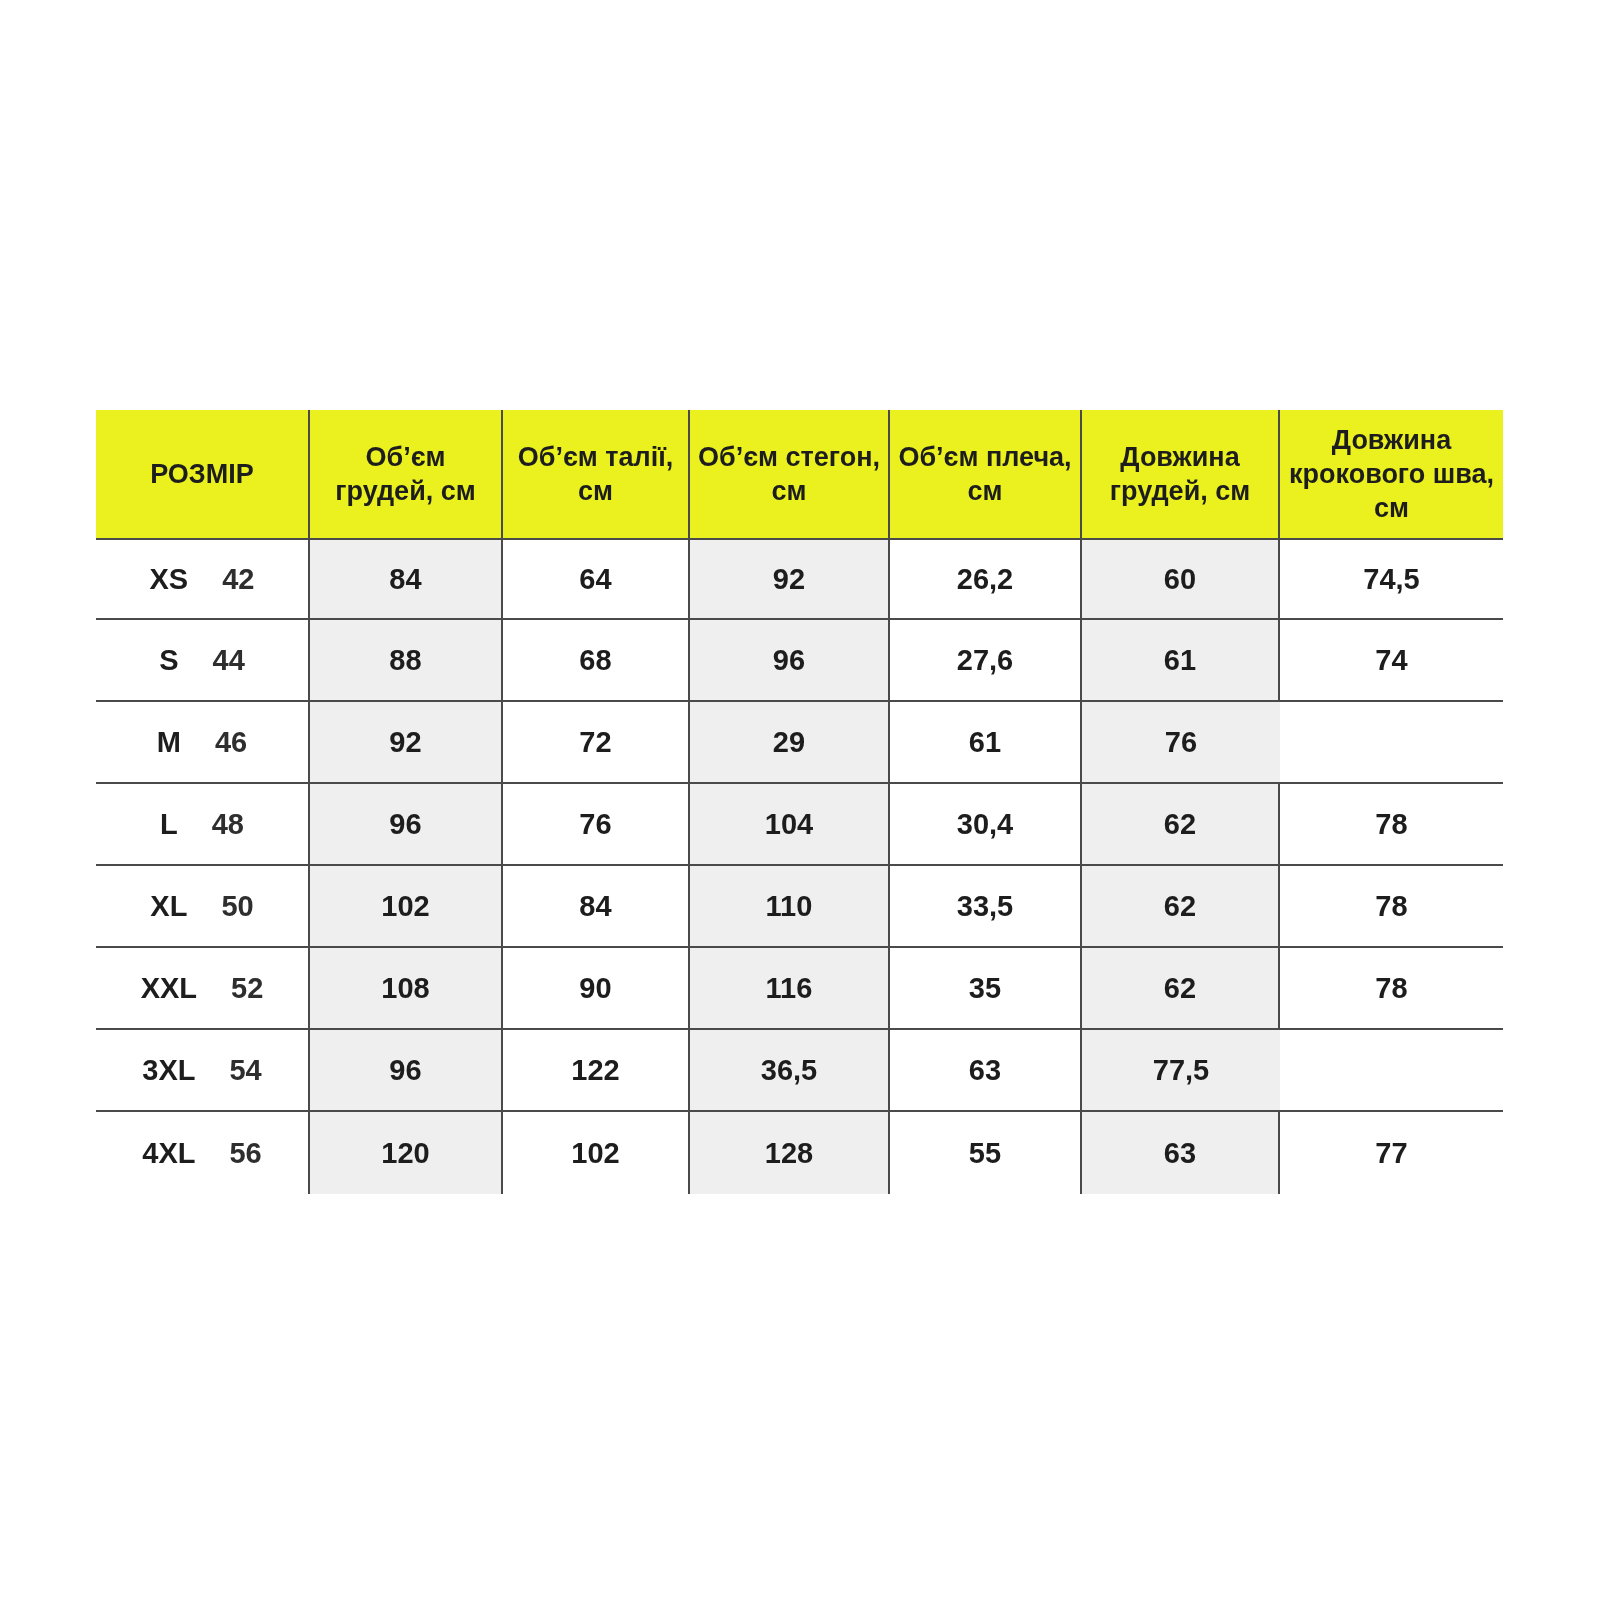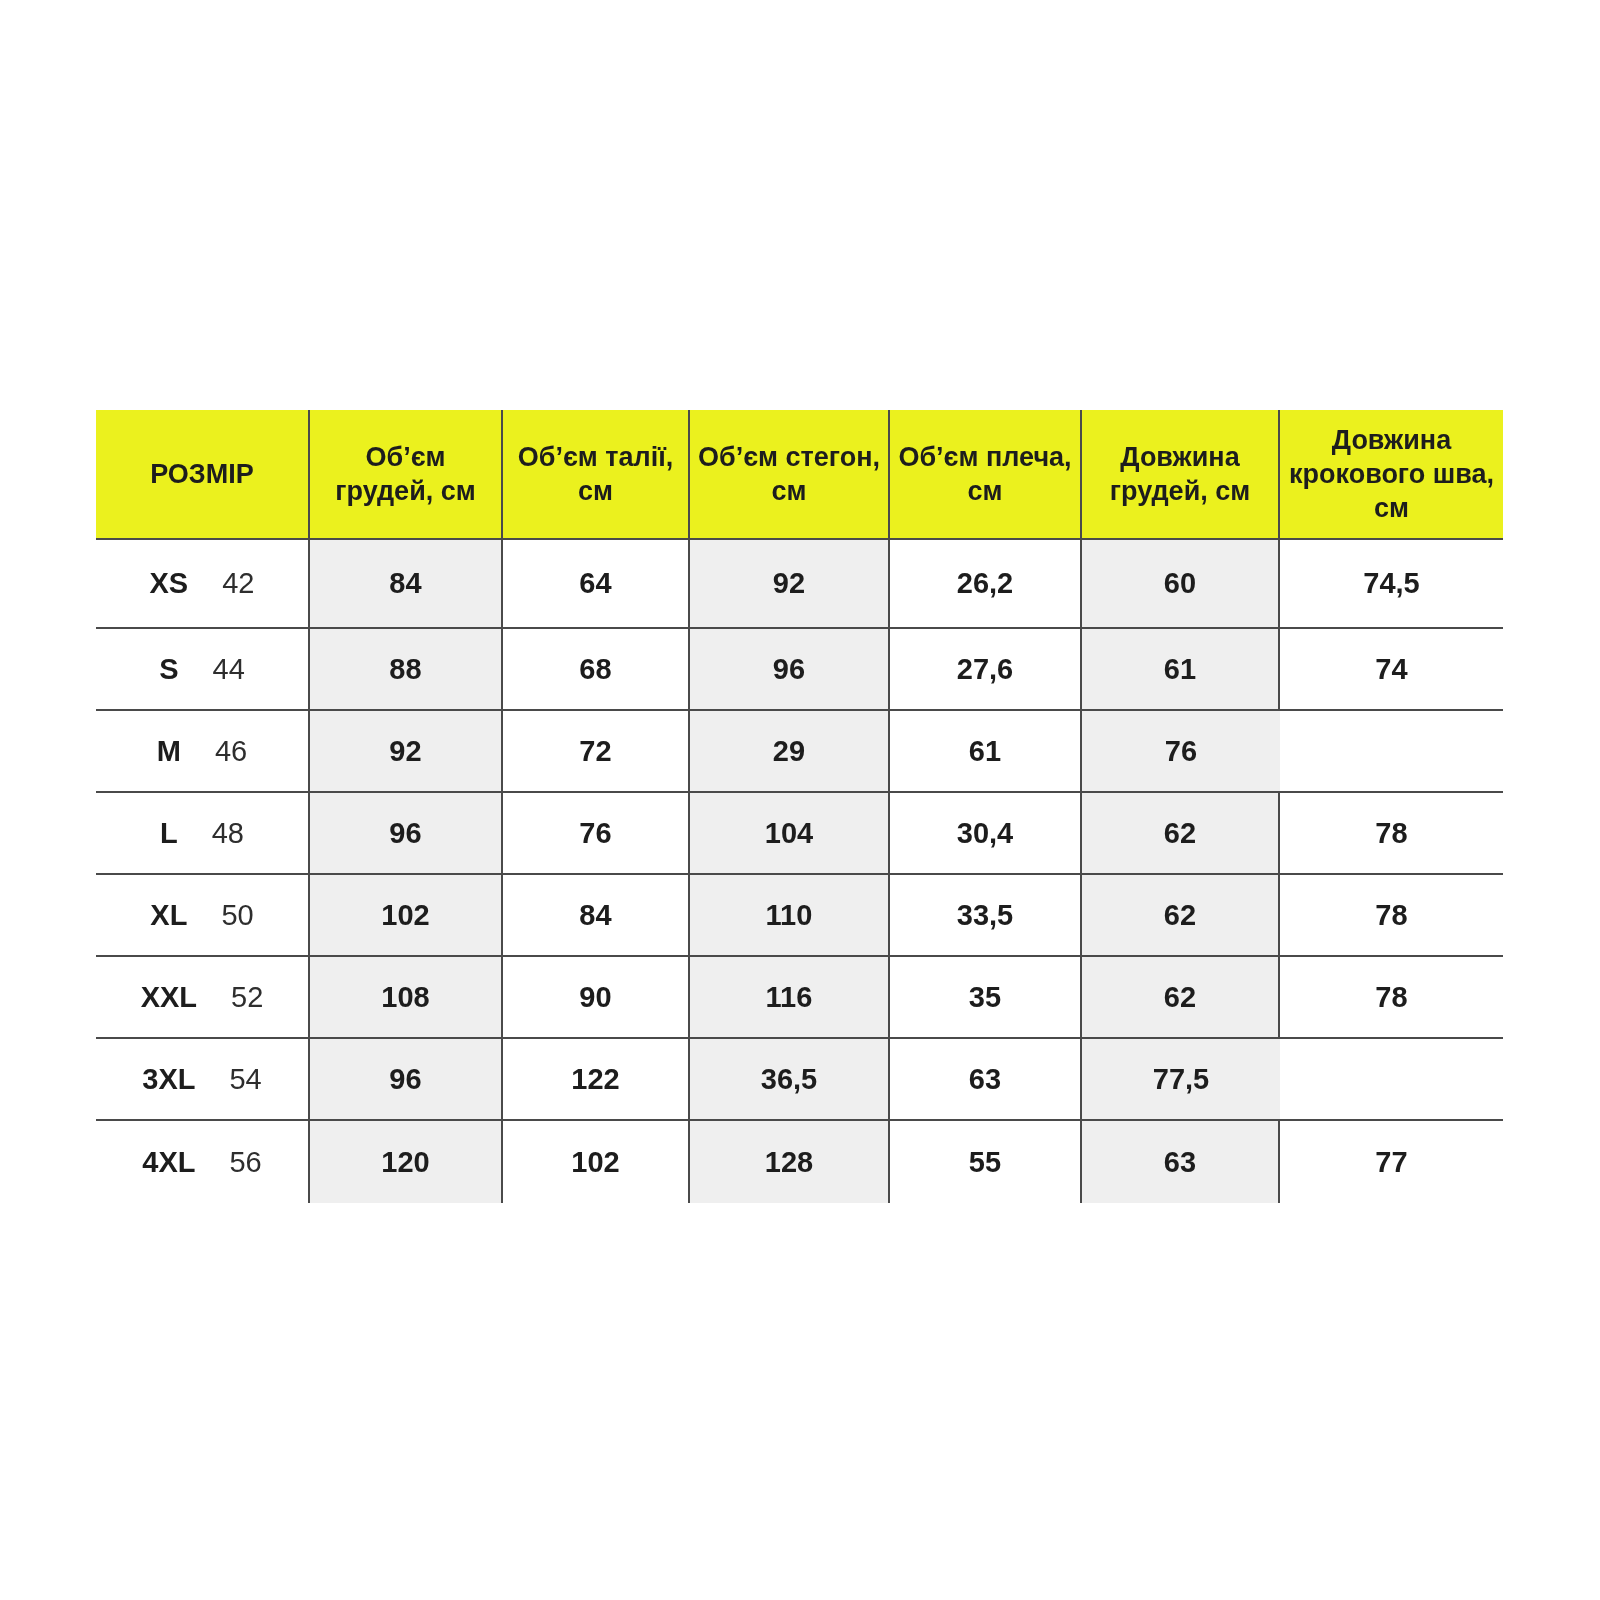--- a/index.html
+++ b/index.html
@@ -11,39 +11,39 @@
   .size-table{
     position:absolute;left:96px;top:410px;width:1407px;
   }
   .trow{
     display:grid;
     grid-template-columns:214px 193px 187px 200px 192px 198px 223px;
     height:82px;
     border-bottom:2px solid #4a4a4a;
   }
   .trow.head{height:130px;}
-  .trow.first{height:89px;}
+  .trow.first{height:80px;}
   .trow.last{border-bottom:none;}
   .cell{
     display:flex;align-items:center;justify-content:center;
     text-align:center;
     font-size:29px;font-weight:700;
     padding:0 8px;
   }
   .cell:not(:last-child){border-right:2px solid #4a4a4a;}
   .head .cell{
     background:#ebf11e;
     font-size:27px;line-height:34px;font-weight:700;
   }
   .trow.data .cell:nth-child(2),
   .trow.data .cell:nth-child(4),
   .trow.data .cell:nth-child(6){background:#efefef;}
   .size-cell{gap:34px;}
   .size-label{font-weight:700;}
-  .size-num{font-weight:400;color:#2e2e2e;text-align:right;}
+  .size-num{font-weight:700;color:#2e2e2e;text-align:right;}
 </style>
 </head>
 <body>
 
 <div class="size-table">
 
   <div class="trow head">
     <div class="cell">РОЗМІР</div>
     <div class="cell">Об’єм грудей, см</div>
     <div class="cell">Об’єм талії, см</div>

